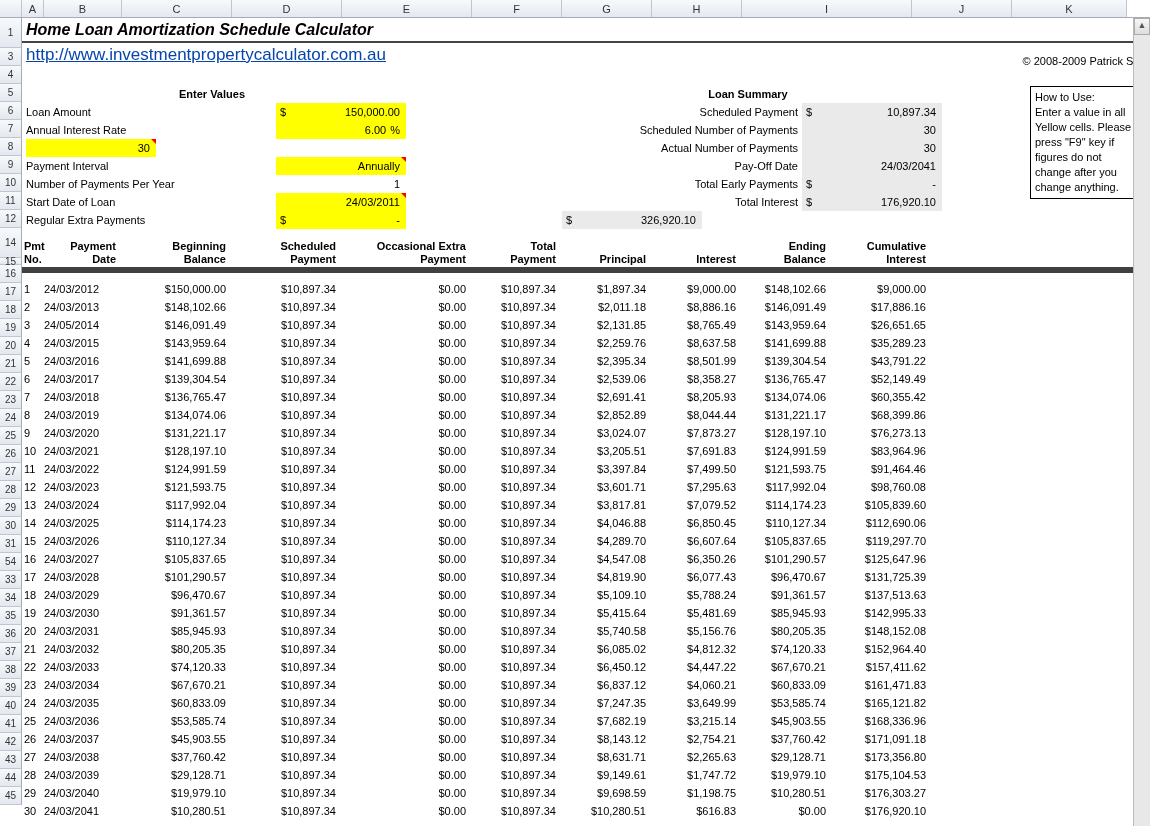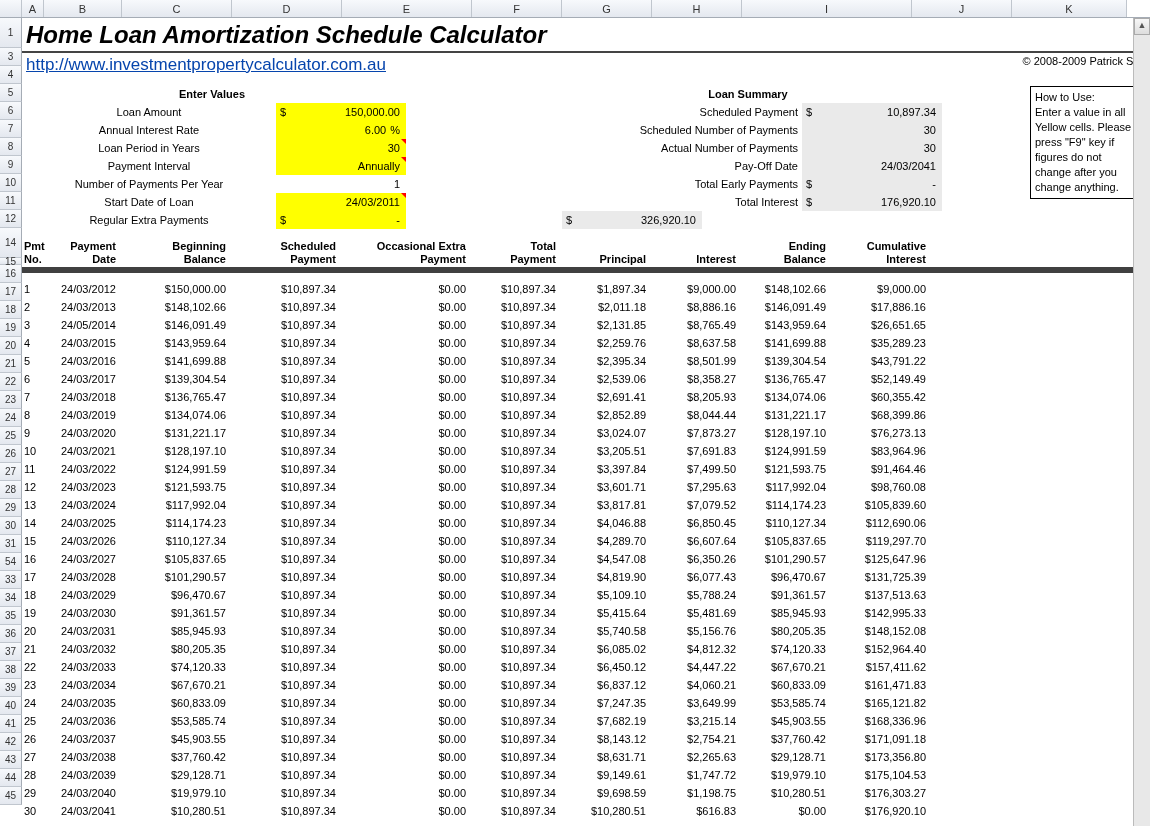--- a/index.html
+++ b/index.html
@@ -10,29 +10,29 @@
 .colhdr{display:flex;height:18px;border-bottom:1px solid #a5acb5}
 .colhdr .cell{background:linear-gradient(#f7f9fc,#e4e8ef);border-right:1px solid #c0c6ce;text-align:center;font-size:11px;line-height:18px;color:#333;flex-shrink:0}
 .rowhdrs{position:absolute;left:0;top:18px;width:22px}
 .rowhdrs .rh{height:18px;background:linear-gradient(#f7f9fc,#e4e8ef);border-right:1px solid #a5acb5;border-bottom:1px solid #c0c6ce;text-align:center;font-size:10px;line-height:18px;color:#333}
 .rowhdrs .rh.tall{height:30px;line-height:30px}
 .rowhdrs .rh.short{height:7px;line-height:7px}
 
 .content{position:absolute;left:22px;top:18px;right:0}
 
 
-.title{font-size:24px;font-weight:bold;font-style:italic;font-family:Arial,sans-serif;padding:3px 4px 2px;border-bottom:2px solid #444}
+.title{font-size:16px;font-weight:bold;font-style:italic;font-family:Arial,sans-serif;padding:3px 4px 2px;border-bottom:2px solid #444}
 .link{color:#0645ad;text-decoration:underline;font-size:17px;padding:2px 4px;display:inline-block}
 .copyright{position:absolute;right:8px;top:37px;font-size:11px}
 
 
 .inputs{position:absolute;left:4px;top:68px;width:380px}
 .inputs .hdr{font-weight:bold;text-align:center;padding-right:8px;height:17px;line-height:17px}
 .inputs .row{display:flex;height:18px;line-height:18px}
-.inputs .lbl{width:250px;text-align:center;padding-right:4px}
+.inputs .lbl{width:250px;text-align:left;padding-right:4px}
 .inputs .val{width:130px;text-align:right;padding-right:6px;position:relative}
 .inputs .val.yellow{background:#ffff00}
 .inputs .val .dollar{position:absolute;left:4px}
 .inputs .val .pct{margin-left:4px}
 .redtri{position:absolute;top:0;right:0;width:0;height:0;border-top:5px solid red;border-left:5px solid transparent}
 
 .summary{position:absolute;left:540px;top:68px;width:380px}
 .summary .hdr{font-weight:bold;text-align:center;padding-right:8px;height:17px;line-height:17px}
 .summary .row{display:flex;height:18px;line-height:18px}
 .summary .lbl{width:240px;text-align:right;padding-right:4px}
@@ -44,21 +44,21 @@
 
 
 .tbl{position:absolute;left:0;top:225px;right:0}
 .thead{display:flex;border-bottom:6px solid #404040;font-weight:bold;height:30px}
 .thead .th{text-align:right;padding:1px 6px 1px 2px;line-height:13px;display:flex;flex-direction:column;justify-content:flex-end;flex-shrink:0}
 .thead .th.left{text-align:left;padding-left:2px}
 .skinrow{height:7px}
 .tr{display:flex;height:18px;line-height:18px}
 .tr .td{text-align:right;padding-right:6px;flex-shrink:0}
 .tr .td.left{text-align:left;padding-left:2px}
-.tr .td.ctr{text-align:right}
+.tr .td.ctr{text-align:left}
 
 
 .cA{width:22px}.cB{width:78px}.cC{width:110px}.cD{width:110px}.cE{width:130px}.cF{width:90px}.cG{width:90px}.cH{width:90px}.cI{width:90px}.cJ{width:100px}
 
 .scrollbar-v{position:absolute;right:0;top:18px;bottom:0;width:17px;background:#e8e8e8;border-left:1px solid #bbb}
 .scrollbar-v .btn{height:17px;background:linear-gradient(#f7f7f7,#ddd);border:1px solid #aaa;text-align:center;line-height:13px;font-size:9px;color:#555}
 </style>
 </head>
 <body>
 
@@ -135,21 +135,20 @@
       <div id="input-rows">
           <div class="row">
             <div class="lbl">Loan Amount</div>
             <div class="val yellow"><span class="dollar">$</span>150,000.00</div>
           </div>
           <div class="row">
             <div class="lbl">Annual Interest Rate</div>
             <div class="val yellow">6.00<span class="pct">%</span></div>
           </div>
           <div class="row">
-            <div class="lbl">Loan Period in Years</div>
             <div class="val yellow">30<div class="redtri"></div></div>
           </div>
           <div class="row">
             <div class="lbl">Payment Interval</div>
             <div class="val yellow">Annually<div class="redtri"></div></div>
           </div>
           <div class="row">
             <div class="lbl">Number of Payments Per Year</div>
             <div class="val">1</div>
           </div>

